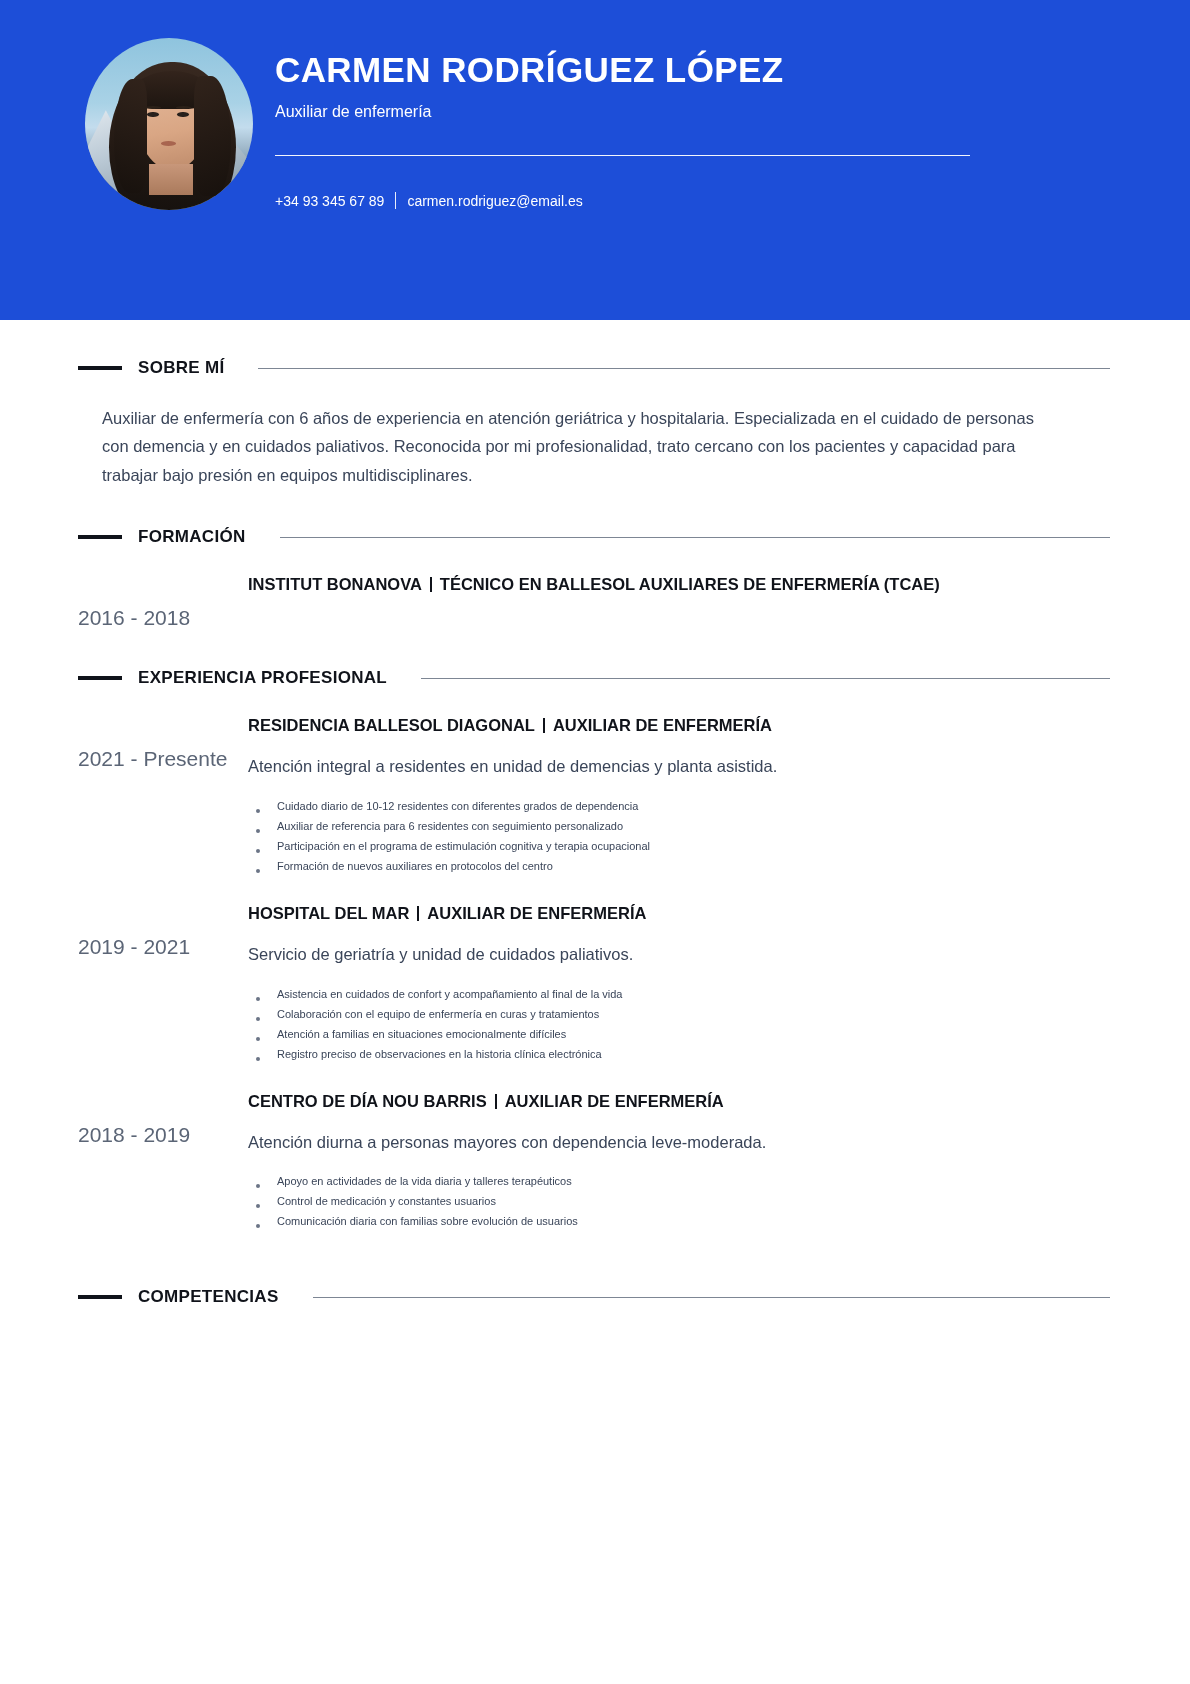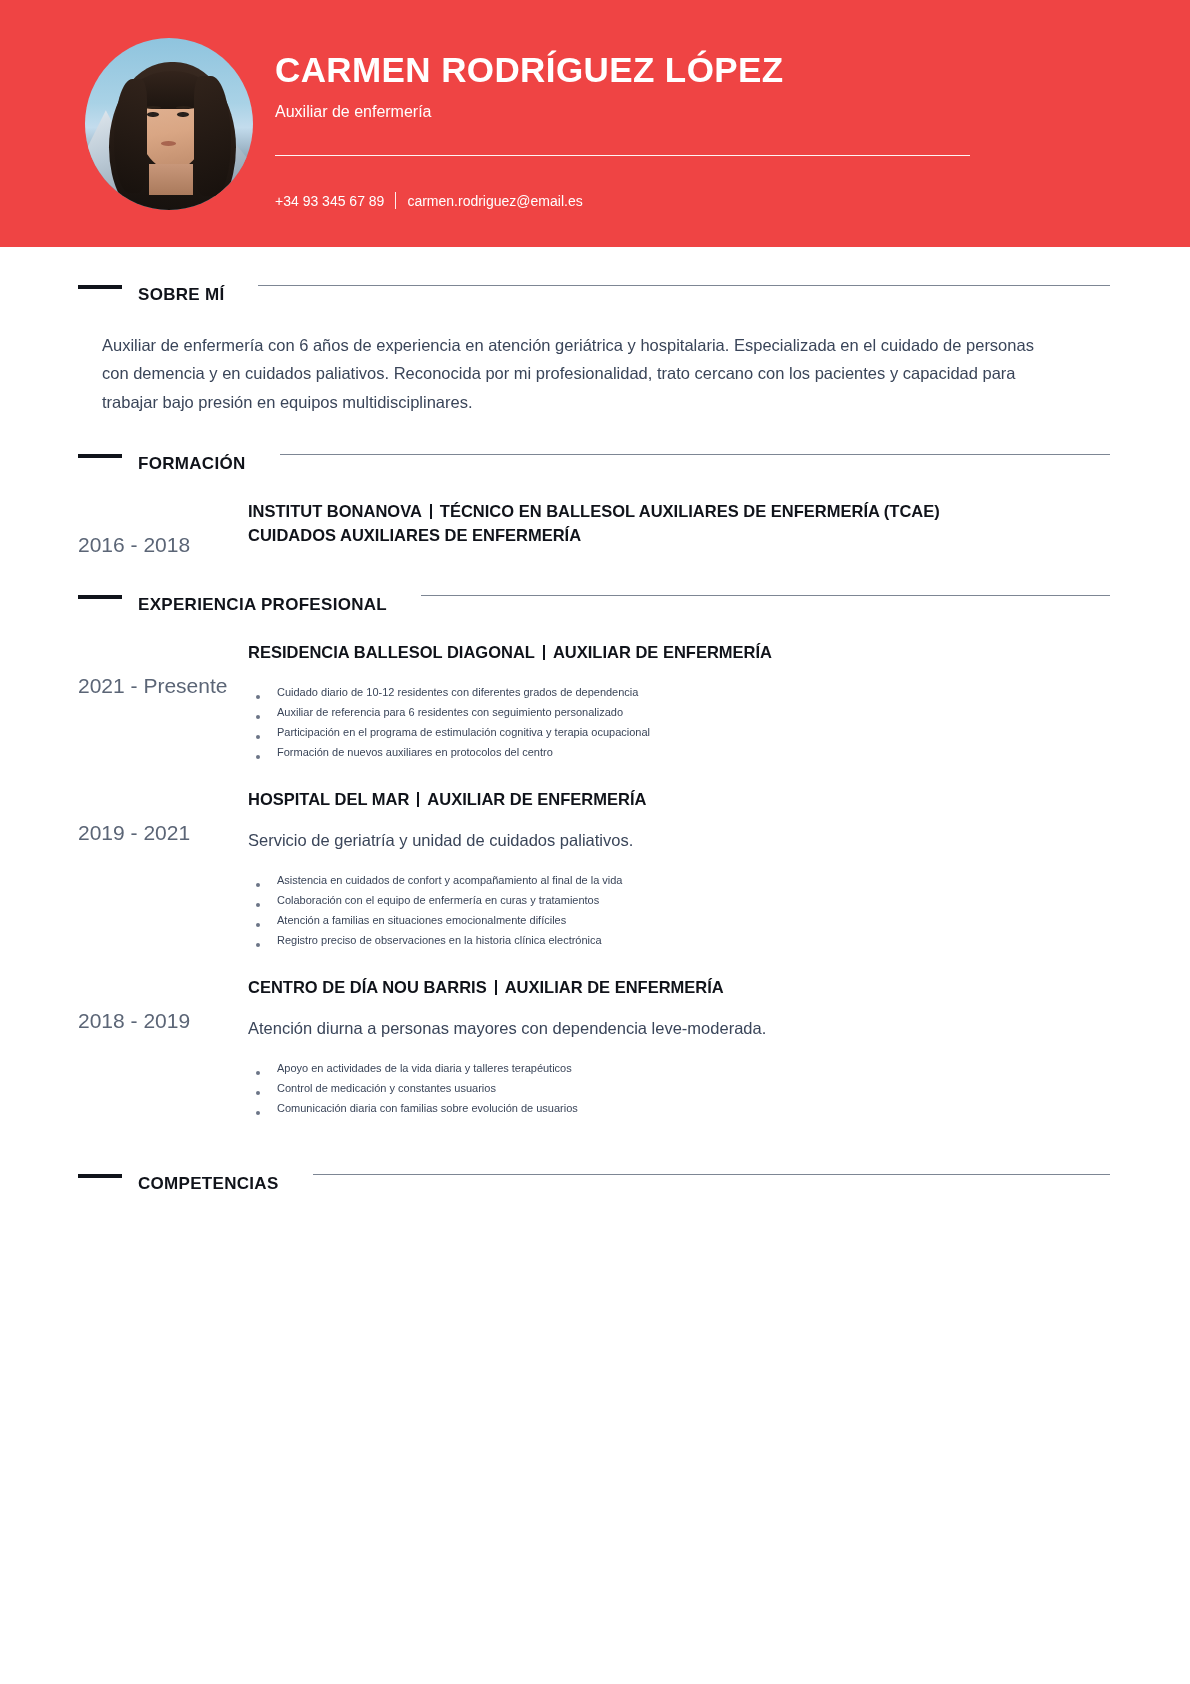--- a/index.html
+++ b/index.html
@@ -7,22 +7,22 @@
   body {
     background:#ffffff;
     font-family:"Liberation Sans", sans-serif;
     color:#2e3a4d;
     position:relative;
     overflow:hidden;
   }
 
   
   .header {
-    background:#ef4444;
-    height:247px;
+    background:#1d4ed8;
+    height:320px;
     width:1190px;
     position:relative;
   }
   .photo-wrap {
     position:absolute;
     left:85px;
     top:38px;
     width:168px;
     height:172px;
     border-radius:50%;
@@ -127,20 +127,21 @@
     background:#ffffff;
     margin:0 11px;
     opacity:0.9;
   }
 
   
   .content { padding:0 80px 0 78px; position:relative; }
 
   .section-head {
     display:flex;
+    align-items:center;
     margin-top:38px;
   }
   .section-head .dash {
     width:44px;
     height:4px;
     background:#10131a;
     flex:0 0 auto;
   }
   .section-head .label {
     font-size:17px;
@@ -270,36 +271,36 @@
     <span class="label">FORMACIÓN</span>
     <span class="rule"></span>
   </div>
 
   <div class="entry">
     <div class="dates">2016 - 2018</div>
     <div class="body">
       <div class="etitle">
         <span>INSTITUT BONANOVA</span><span class="bar"></span><span>TÉCNICO EN BALLESOL AUXILIARES DE ENFERMERÍA (TCAE)</span>
       </div>
-      <div class="edu-line2">CUIDADOS AUXILIARES DE ENFERMERÍA</div>
     </div>
   </div>
 
   <div class="section-head">
     <span class="dash"></span>
     <span class="label">EXPERIENCIA PROFESIONAL</span>
     <span class="rule"></span>
   </div>
 
   <div class="entry">
     <div class="dates">2021 - Presente</div>
     <div class="body">
       <div class="etitle">
         <span>RESIDENCIA BALLESOL DIAGONAL</span><span class="bar"></span><span>AUXILIAR DE ENFERMERÍA</span>
       </div>
+      <div class="esub">Atención integral a residentes en unidad de demencias y planta asistida.</div>
       <ul class="bullets">
         <li>Cuidado diario de 10-12 residentes con diferentes grados de dependencia</li>
         <li>Auxiliar de referencia para 6 residentes con seguimiento personalizado</li>
         <li>Participación en el programa de estimulación cognitiva y terapia ocupacional</li>
         <li>Formación de nuevos auxiliares en protocolos del centro</li>
       </ul>
     </div>
   </div>
 
   <div class="entry">

